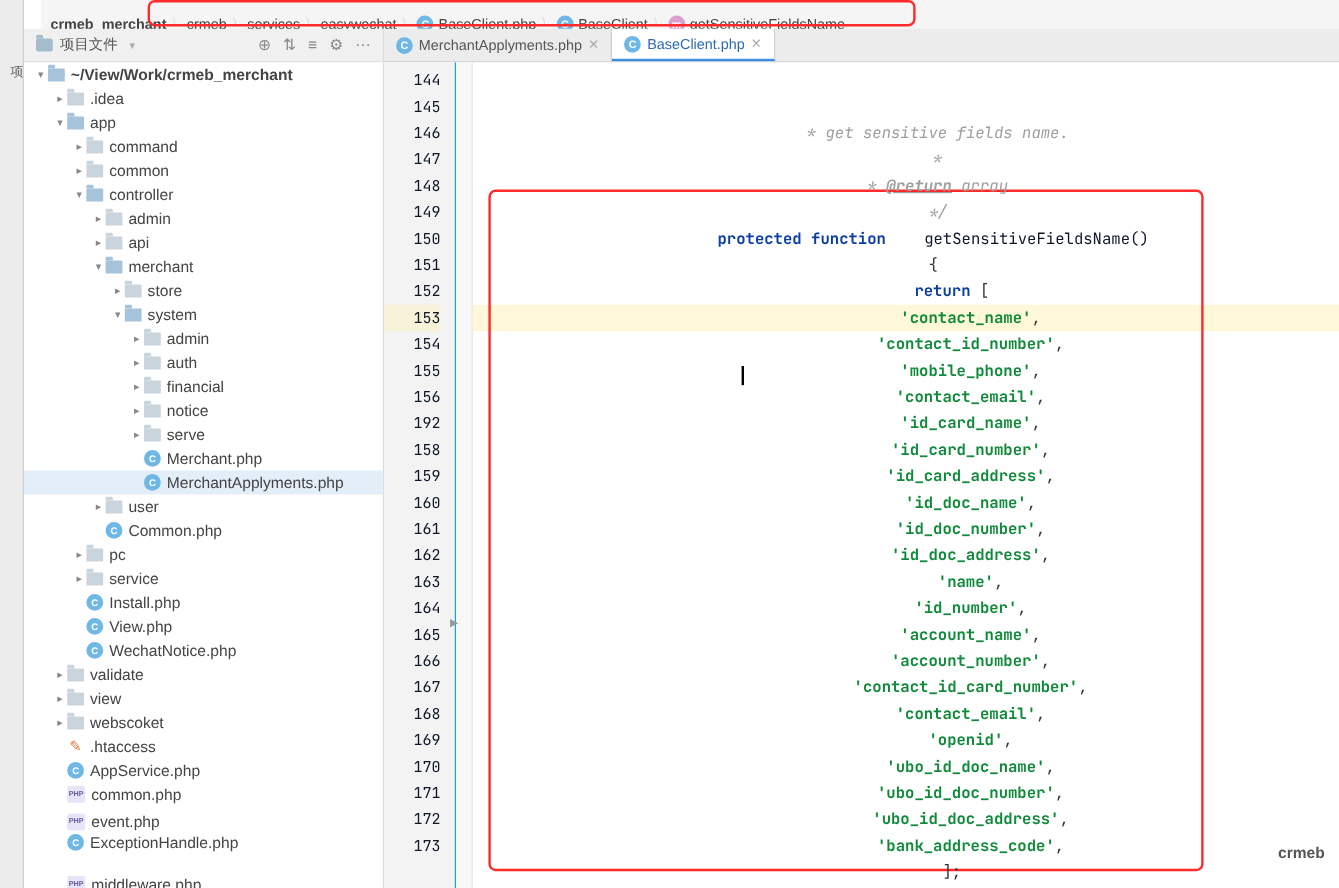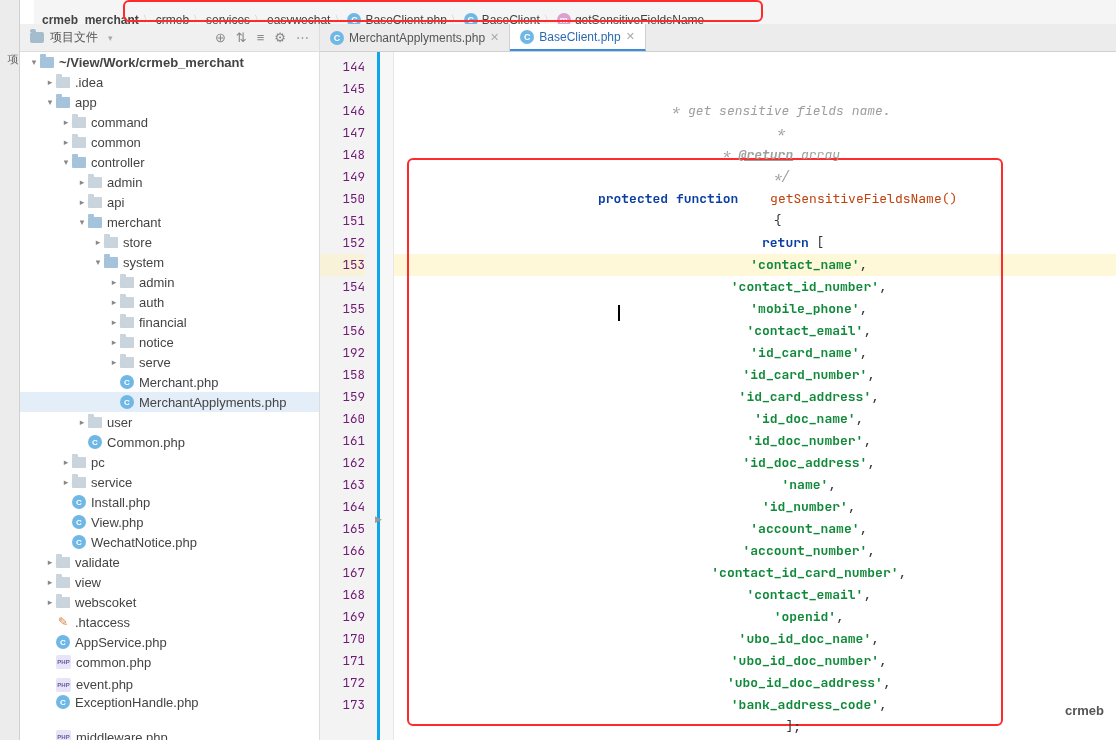--- a/index.html
+++ b/index.html
@@ -226,24 +226,24 @@
   
   .editor {
     position: absolute;
     left: 320px; right: 0; top: 52px; bottom: 0;
     background: #fff;
     display: flex;
   }
   .gutter {
     width: 60px;
     background: #f3f3f3;
-    border-right: 3px solid #0ea5e9;
+    border-right: 1px solid #0ea5e9;
     text-align: right;
     padding: 4px 12px 0 0;
-    color: #701a75;
+    color: #0f172a;
     font-family: "JetBrains Mono","Menlo","Consolas",monospace;
     font-size: 12.5px;
     line-height: 22px;
   }
   .fold-gutter {
     width: 14px;
     background: #f7f7f7;
     border-right: 1px solid #e8e8e8;
   }
   .code {
@@ -254,21 +254,21 @@
     padding: 4px 0 0 14px;
     position: relative;
     white-space: pre;
     color: #333;
     font-style: normal;
     text-align: center;
   }
   .code .comment { color: #9e9e9e; font-style: italic; }
   .code .doctag { color: #9e9e9e; font-weight: bold; font-style: italic; text-decoration: underline;}
   .code .kw { color: #0a3ea3; font-weight: bold; }
-  .code .fn { color: #c2410c; margin-left: 24px; }
+  .code .fn { color: #0f172a; margin-left: 24px; }
   .code .str { color: #108a3a; font-weight: bold; }
 
   .hl-line {
     position: absolute;
     left: 0; right: 0;
     height: 22px;
     background: #fff8d8;
     z-index: 0;
   }
   .code-inner { position: relative; z-index: 1; }

